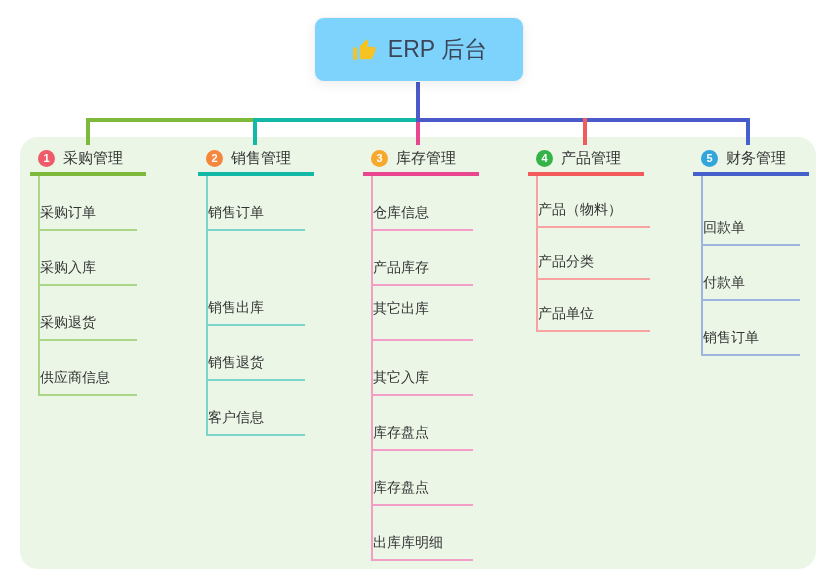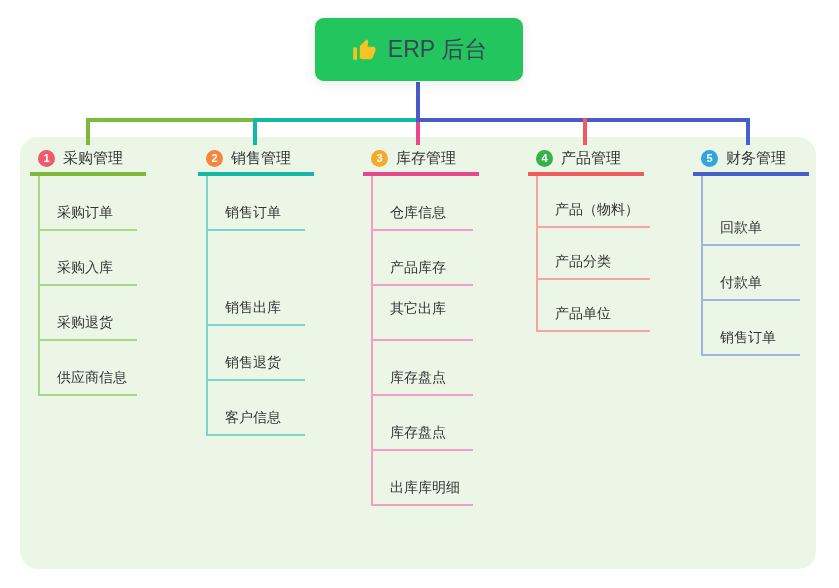--- a/index.html
+++ b/index.html
@@ -3,38 +3,38 @@
 <meta charset="utf-8">
 <style>
   * { margin:0; padding:0; box-sizing:border-box; }
   body { background:#ffffff; font-family:"Liberation Sans","DejaVu Sans",sans-serif; }
   .canvas { position:relative; width:839px; height:588px; background:#ffffff; overflow:hidden; }
 
   .panel { position:absolute; left:20px; top:137px; width:796px; height:432px;
            border-radius:18px; }
 
   .root-card { position:absolute; left:314px; top:17px; width:210px; height:65px;
-               background:#22c55e; border:1px solid #f2f2f2; border-radius:10px;
+               background:#7dd3fc; border:1px solid #f2f2f2; border-radius:10px;
                box-shadow:0 3px 12px rgba(0,0,0,0.07);
                display:flex; align-items:center; justify-content:center; gap:11px;
                font-size:23px; color:#3b4559; font-weight:500; cursor:default; z-index:3; }
   .root-card svg { display:block; }
 
   .line { position:absolute; z-index:1; }
 
   .branch { position:absolute; top:145px; width:116px; z-index:2; }
   .branch-header { height:31px; display:flex; align-items:center; gap:8px;
                    padding-left:8px; border-bottom:4px solid #999; }
   .badge { width:17px; height:17px; border-radius:50%; color:#fff; font-size:11px;
            line-height:17px; text-align:center; flex:0 0 17px; font-weight:bold; }
   .branch-title { font-size:15px; color:#333; font-weight:500; white-space:nowrap; }
 
   .children { margin-left:8px; border-left:2px solid #ccc; }
   .child-row { border-bottom:2px solid #ccc; display:flex; align-items:flex-end;
-               padding-left:17px; }
+               }
   .child-label { font-size:14px; color:#333; margin-bottom:7px; white-space:nowrap; }
 </style>
 </head>
 <body>
 
 <div class="canvas">
 
   <div class="panel" style="background: rgb(235, 246, 231);"></div>
 
   <div class="root-card">
@@ -108,20 +108,23 @@
           <div class="child-row" style="height: 55px; width: 100px; border-bottom-color: rgb(242, 158, 198);">
             <span class="child-label">仓库信息</span>
           </div>
           <div class="child-row" style="height: 55px; width: 100px; border-bottom-color: rgb(242, 158, 198);">
             <span class="child-label">产品库存</span>
           </div>
           <div class="child-row" style="height: 55px; width: 100px; border-bottom-color: rgb(242, 158, 198); align-items: center;">
             <span class="child-label">其它出库</span>
           </div>
           <div class="child-row" style="height: 55px; width: 100px; border-bottom-color: rgb(242, 158, 198);">
+            <span class="child-label">其它入库</span>
+          </div>
+          <div class="child-row" style="height: 55px; width: 100px; border-bottom-color: rgb(242, 158, 198);">
             <span class="child-label">库存盘点</span>
           </div>
           <div class="child-row" style="height: 55px; width: 100px; border-bottom-color: rgb(242, 158, 198);">
             <span class="child-label">库存盘点</span>
           </div>
           <div class="child-row" style="height: 55px; width: 100px; border-bottom-color: rgb(242, 158, 198);">
             <span class="child-label">出库库明细</span>
           </div>
         </div>
       </div>

